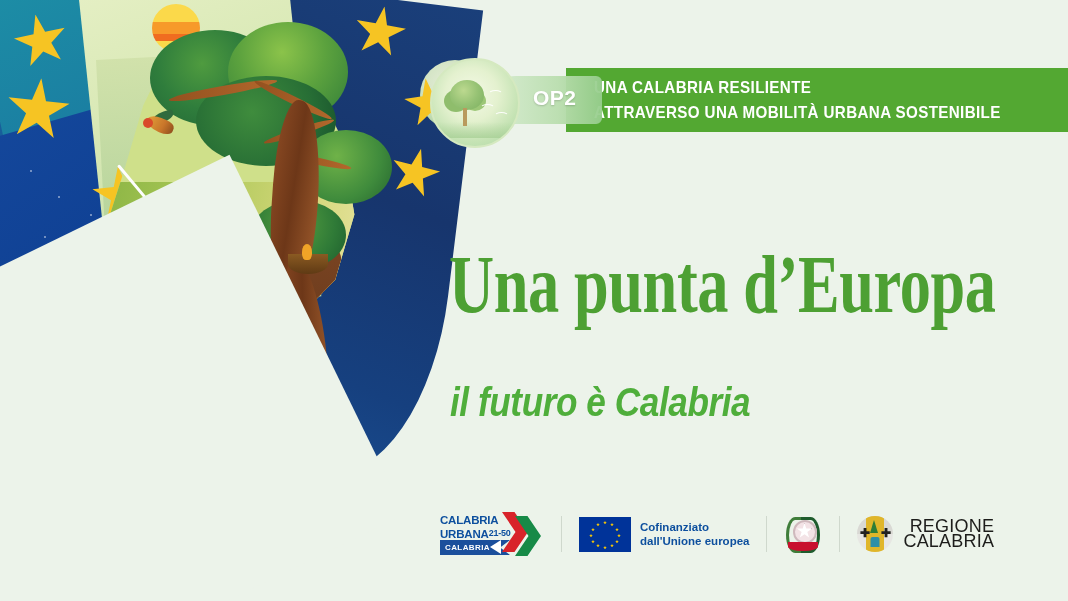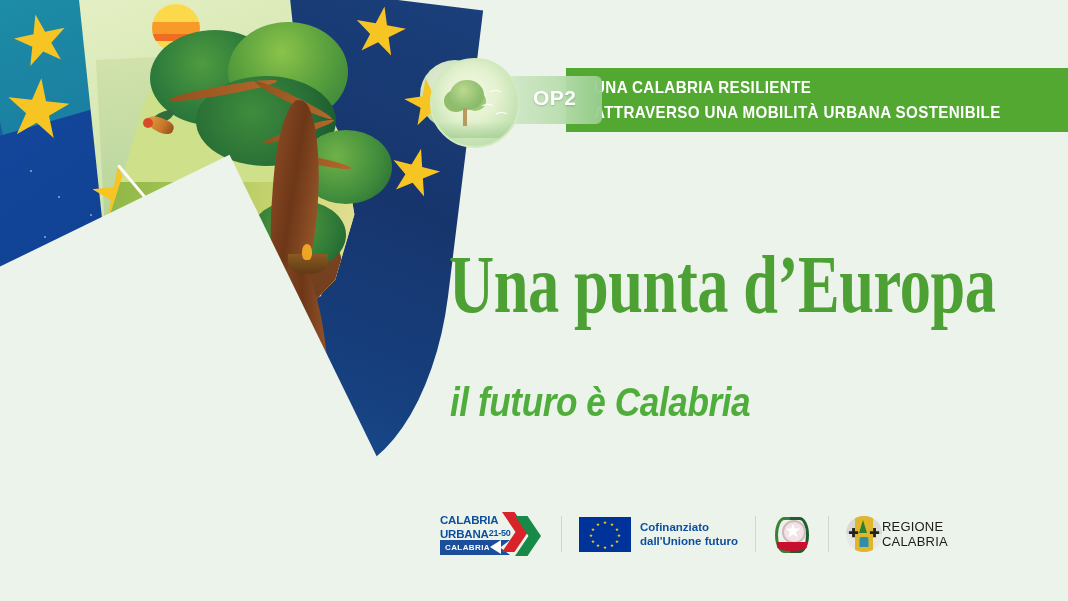--- a/index.html
+++ b/index.html
@@ -453,22 +453,22 @@
   .rc-col {
     position: absolute; left: 50%; bottom: 5px; width: 9px; height: 10px;
     background: #2f8fa8; transform: translateX(-50%); border-radius: 2px 2px 0 0;
   }
   .rc-cross {
     position: absolute; width: 11px; height: 11px;
     color: #22221f; font-size: 12px; line-height: 11px; text-align: center;
     font-family: "Liberation Sans", sans-serif; font-weight: bold;
   }
   .rc-text {
-    color: #1d1d1b; font-size: 13px; line-height: 15px;
-    font-family: "Liberation Sans", sans-serif; letter-spacing: .2px;
+    margin-left: 10px; color: #1d1d1b; font-size: 18px; line-height: 15px;
+    font-family: "Liberation Sans", sans-serif; letter-spacing: .2px; text-align: right;
   }
 </style>
 </head>
 <body>
 
 <div id="poster">
 
   <div class="art-layer">
 
     <div class="eu-field"></div>
@@ -628,21 +628,21 @@
         <div class="eustar" style="left:31px; top:27px;"></div>
         <div class="eustar" style="left:24px; top:29px;"></div>
         <div class="eustar" style="left:17px; top:27px;"></div>
         <div class="eustar" style="left:12px; top:23px;"></div>
         <div class="eustar" style="left:10px; top:17px;"></div>
         <div class="eustar" style="left:12px; top:11px;"></div>
         <div class="eustar" style="left:17px; top:6px;"></div>
       </div>
       <div class="eu-text">
         <div>Cofinanziato</div>
-        <div>dall'Unione futuro</div>
+        <div>dall'Unione europea</div>
       </div>
     </div>
 
     <div class="vdiv"></div>
 
     <div class="logo-slot">
       <div class="rep-emblem">
         <div class="rep-wreath-l"></div>
         <div class="rep-wreath-r"></div>
         <div class="rep-gear"></div>

